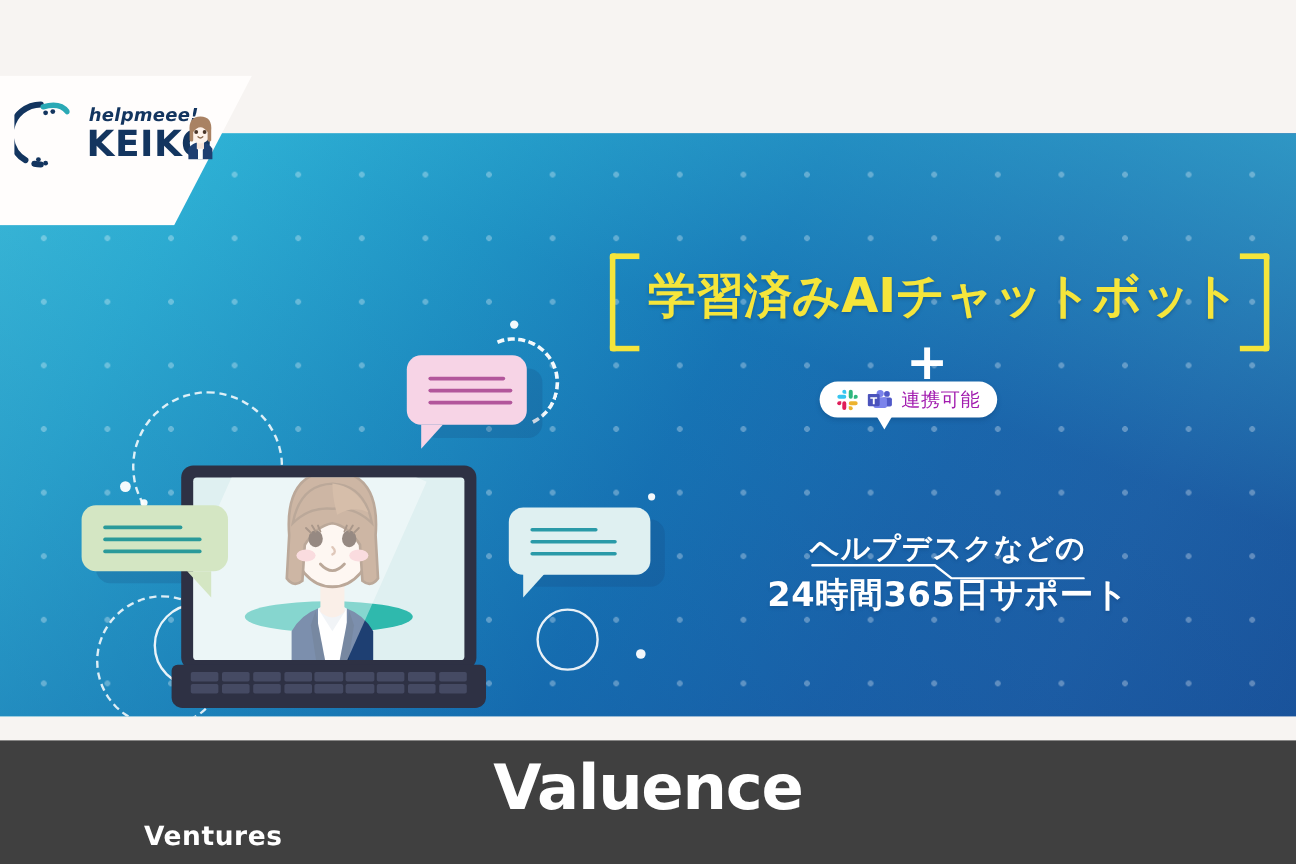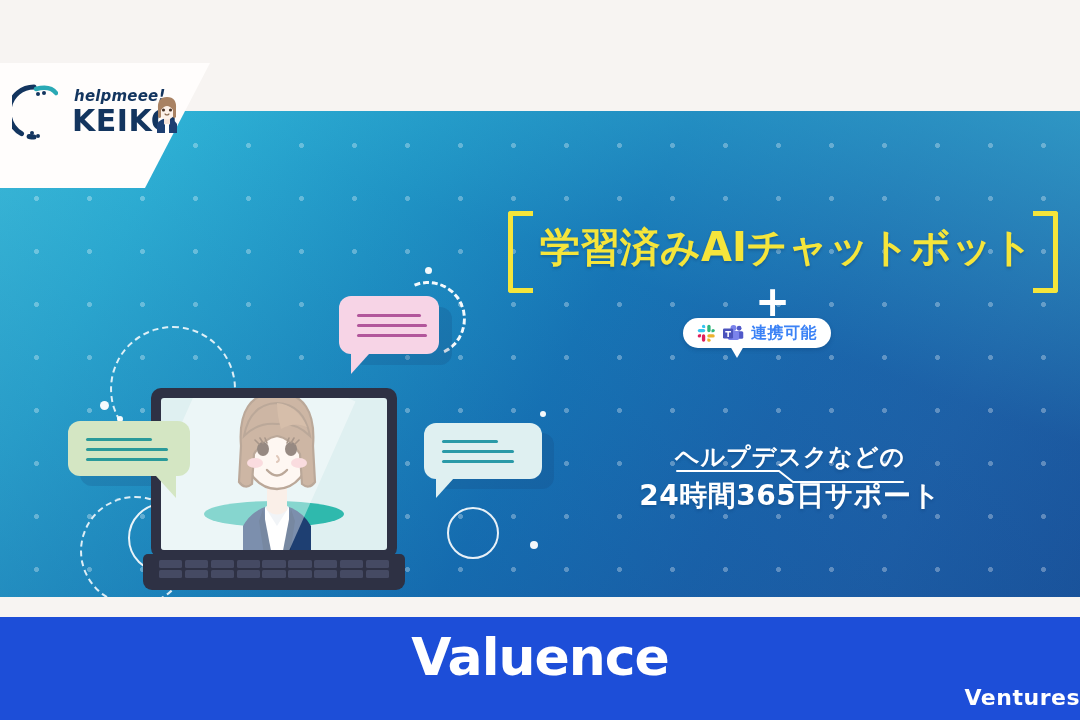--- a/index.html
+++ b/index.html
@@ -74,42 +74,42 @@
   .brk{position:absolute;top:0;width:20px;height:100%;border:5px solid #f5e53b;}
   .brk-l{left:0;border-right:none;border-radius:3px 0 0 3px;}
   .brk-r{right:0;border-left:none;border-radius:0 3px 3px 0;}
   .jp-y{color:#f5e53b;font-weight:bold;text-shadow:0 2px 3px rgba(0,40,80,.28);
         font-family:"DejaVu Sans","Liberation Sans",sans-serif;white-space:nowrap;}
 
   .plus{position:absolute;left:255px;top:170px;color:#fff;font-size:42px;font-weight:bold;line-height:1;}
 
   .badge{position:absolute;left:183px;top:207px;height:30px;background:#fff;border-radius:15px;
          display:flex;align-items:center;gap:7px;padding:0 14px;box-shadow:0 2px 4px rgba(0,40,80,.22);}
-  .badge-txt{color:#3b82f6;font-size:16px;font-weight:bold;letter-spacing:.5px;}
+  .badge-txt{color:#a21caf;font-size:16px;font-weight:normal;letter-spacing:.5px;}
   .badge-tail{position:absolute;left:230px;top:235px;width:0;height:0;
       border-left:7px solid transparent;border-right:7px solid transparent;border-top:12px solid #fff;}
 
   .line2{position:absolute;left:128px;top:243px;width:300px;height:70px;}
 
   .tag{position:absolute;left:0;top:330px;width:580px;text-align:center;color:#fff;
        font-family:"DejaVu Sans","Liberation Sans",sans-serif;text-shadow:0 2px 3px rgba(0,40,80,.22);}
   .tag-sm{font-size:24px;font-weight:bold;letter-spacing:1px;}
   .tag-rule{position:absolute;left:175px;top:28px;width:230px;height:14px;}
   .tag-b1{font-size:33px;font-weight:bold;letter-spacing:.5px;margin-top:20px;}
   .tag-b1 small{font-size:21px;}
   .tag-b2{font-size:28px;font-weight:bold;letter-spacing:.5px;margin-top:4px;}
 
   
-  .footer{position:absolute;left:0;top:617px;width:1080px;height:103px;background:#1d4ed8;}
+  .footer{position:absolute;left:0;top:617px;width:1080px;height:103px;background:#404040;}
   .vl{position:absolute;left:0;top:14px;width:1080px;text-align:center;color:#fff;
       font-size:52px;font-weight:bold;letter-spacing:-1px;line-height:1;
       font-family:"DejaVu Sans","Liberation Sans",sans-serif;}
-  .vv{position:absolute;left:0;top:70px;width:1080px;text-align:right;color:#fff;
+  .vv{position:absolute;left:0;top:70px;width:1080px;text-align:left;color:#fff;
       font-size:22px;font-weight:bold;letter-spacing:.5px;line-height:1;
-      padding-left:84px;box-sizing:border-box;
+      padding-left:120px;box-sizing:border-box;
       font-family:"DejaVu Sans","Liberation Sans",sans-serif;}
 </style>
 </head>
 <body>
 
 <div class="stage">
 
   <div class="hero">
     <div class="hero-tint"></div>
     <div class="dots"></div>

